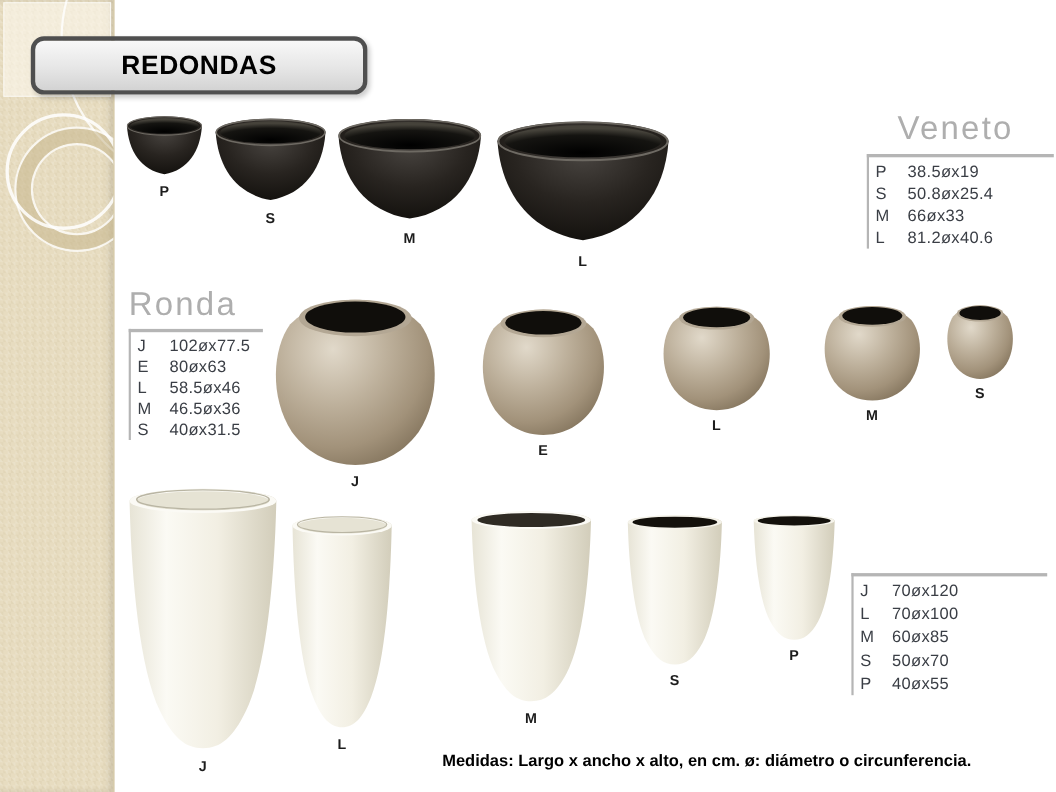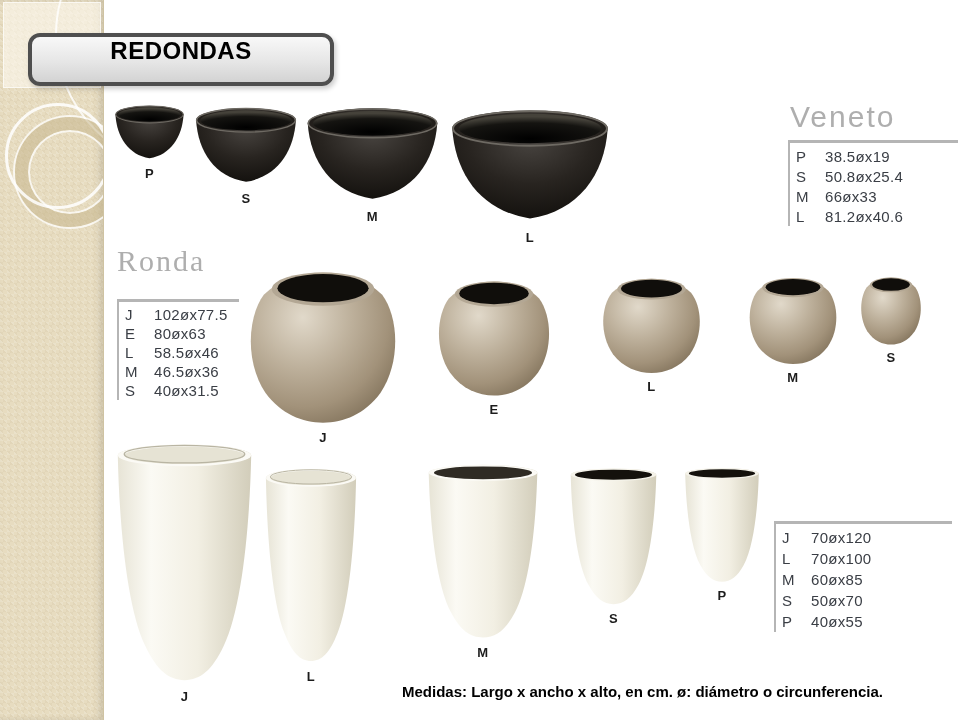--- a/index.html
+++ b/index.html
@@ -38,31 +38,31 @@
     position:absolute; left:55px; top:-100px; width:270px; height:270px;
     border-radius:50%; border:2px solid rgba(255,255,255,.8); box-sizing:border-box;
   }
 
   
   .title-box {
     position:absolute; left:28px; top:33px; width:306px; height:53px;
     border:4px solid #4f4f4f; border-radius:12px; box-sizing:border-box;
     background:linear-gradient(180deg,#f8f8f8 0%,#e6e6e6 55%,#d3d3d3 100%);
     box-shadow:2px 3px 5px rgba(0,0,0,.20);
-    display:flex; justify-content:center;
+    display:flex; align-items:center; justify-content:center;
   }
   .title-box span { font-size:24px; font-weight:bold; letter-spacing:.5px; color:#000; }
 
   
   .product-heading {
     position:absolute; color:#aeaeae; font-size:30px; letter-spacing:2px;
     line-height:32px; font-weight:400; white-space:nowrap;
   }
-  #h-veneto { left:790px; top:101px; }
-  #h-ronda  { left:117px; top:245px;font-family:Liberation Serif, serif; }
+  #h-veneto { left:816px; top:101px; }
+  #h-ronda  { left:117px; top:261px; }
   #h-jarron { left:775px; top:483px; }
 
   .spec-table {
     position:absolute; border-top:3px solid #b5b5b5; border-left:2px solid #b5b5b5;
     padding:3px 0 0 6px; color:#3a3e45; font-size:15px; letter-spacing:.3px;
     box-sizing:border-box;
   }
   #t-veneto { left:788px; top:140px; width:170px; }
   #t-ronda  { left:117px; top:299px; width:122px; }
   #t-jarron { left:774px; top:521px; width:178px; }

